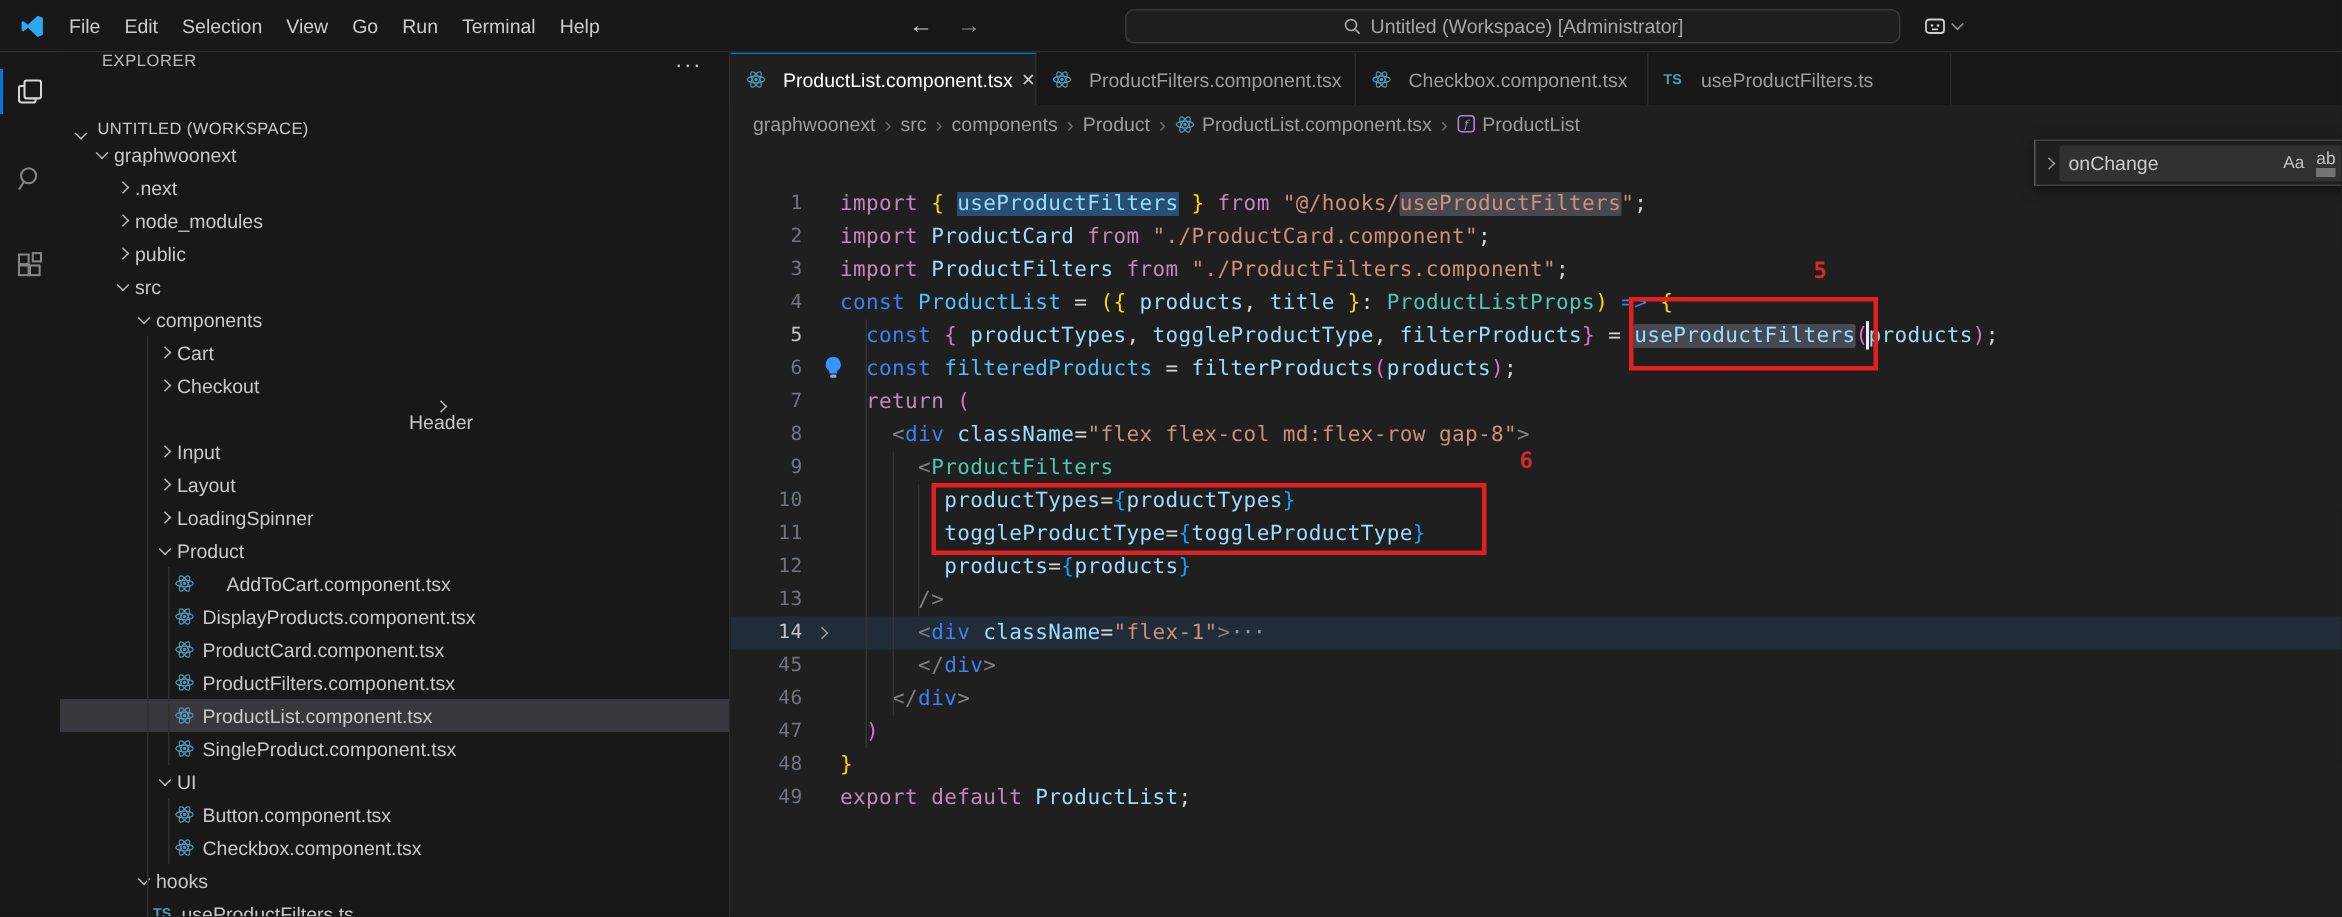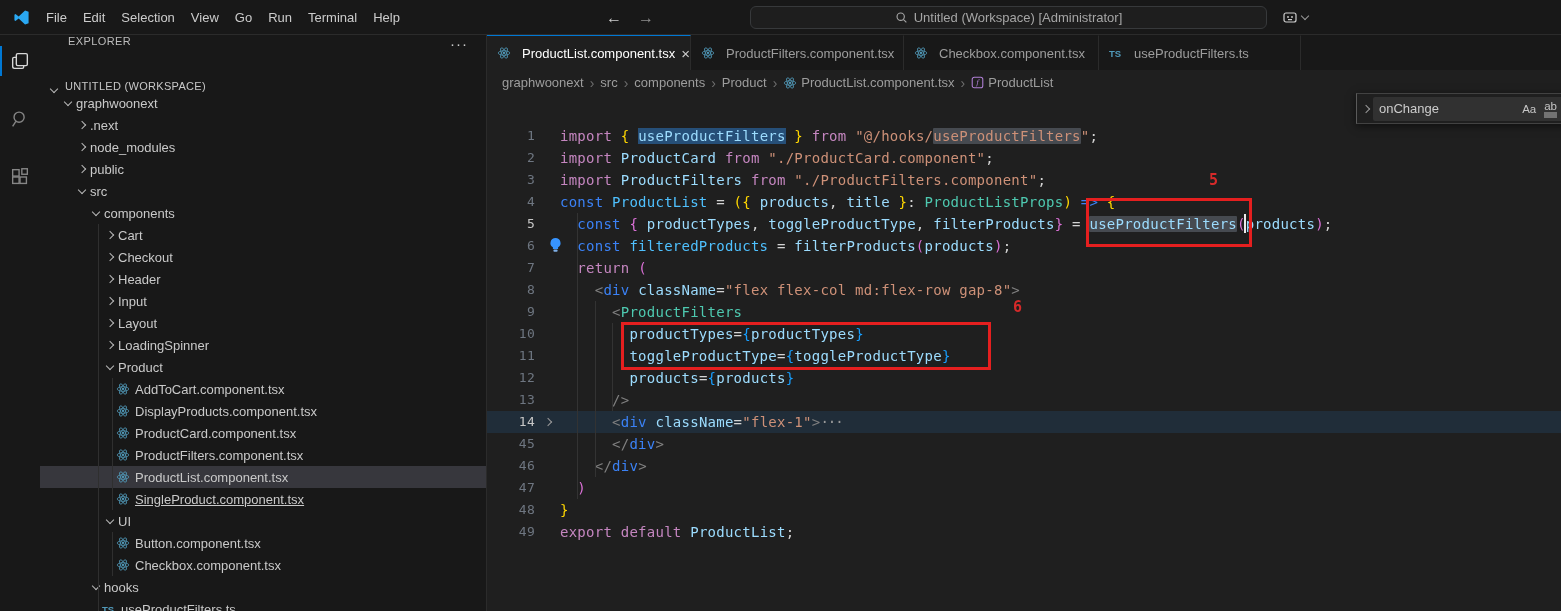--- a/index.html
+++ b/index.html
@@ -204,21 +204,21 @@
             <span class="chev right"></span>
           </span>
           <span>Cart</span>
         </div>
         <div class="trow" style="padding-left: 62px;">
           <span class="t-chev">
             <span class="chev right"></span>
           </span>
           <span>Checkout</span>
         </div>
-        <div class="trow" style="padding-left: 62px;">
+        <div class="trow" style="padding-left: 62px; flex-direction: column;">
           <span class="t-chev">
             <span class="chev right"></span>
           </span>
           <span>Header</span>
         </div>
         <div class="trow" style="padding-left: 62px;">
           <span class="t-chev">
             <span class="chev right"></span>
           </span>
           <span>Input</span>
@@ -234,86 +234,86 @@
             <span class="chev right"></span>
           </span>
           <span>LoadingSpinner</span>
         </div>
         <div class="trow" style="padding-left: 62px;">
           <span class="t-chev">
             <span class="chev"></span>
           </span>
           <span>Product</span>
         </div>
+        <div class="trow" style="padding-left: 76px; gap: 16px;">
+          <span class="t-icon">
+            <svg width="14" height="14" viewBox="0 0 16 16">
+              <g fill="none" stroke="#519aba" stroke-width="0.9">
+                <ellipse cx="8" cy="8" rx="6.6" ry="2.6"></ellipse>
+                <ellipse cx="8" cy="8" rx="6.6" ry="2.6" transform="rotate(60 8 8)"></ellipse>
+                <ellipse cx="8" cy="8" rx="6.6" ry="2.6" transform="rotate(120 8 8)"></ellipse>
+              </g>
+              <circle cx="8" cy="8" r="1.3" fill="#519aba"></circle>
+            </svg>
+          </span>
+          <span>AddToCart.component.tsx</span>
+        </div>
         <div class="trow" style="padding-left: 76px;">
           <span class="t-icon">
             <svg width="14" height="14" viewBox="0 0 16 16">
               <g fill="none" stroke="#519aba" stroke-width="0.9">
                 <ellipse cx="8" cy="8" rx="6.6" ry="2.6"></ellipse>
                 <ellipse cx="8" cy="8" rx="6.6" ry="2.6" transform="rotate(60 8 8)"></ellipse>
                 <ellipse cx="8" cy="8" rx="6.6" ry="2.6" transform="rotate(120 8 8)"></ellipse>
               </g>
               <circle cx="8" cy="8" r="1.3" fill="#519aba"></circle>
             </svg>
           </span>
-          <span>AddToCart.component.tsx</span>
+          <span>DisplayProducts.component.tsx</span>
         </div>
         <div class="trow" style="padding-left: 76px;">
           <span class="t-icon">
             <svg width="14" height="14" viewBox="0 0 16 16">
               <g fill="none" stroke="#519aba" stroke-width="0.9">
                 <ellipse cx="8" cy="8" rx="6.6" ry="2.6"></ellipse>
                 <ellipse cx="8" cy="8" rx="6.6" ry="2.6" transform="rotate(60 8 8)"></ellipse>
                 <ellipse cx="8" cy="8" rx="6.6" ry="2.6" transform="rotate(120 8 8)"></ellipse>
               </g>
               <circle cx="8" cy="8" r="1.3" fill="#519aba"></circle>
             </svg>
           </span>
-          <span>DisplayProducts.component.tsx</span>
+          <span>ProductCard.component.tsx</span>
         </div>
         <div class="trow" style="padding-left: 76px;">
           <span class="t-icon">
             <svg width="14" height="14" viewBox="0 0 16 16">
               <g fill="none" stroke="#519aba" stroke-width="0.9">
                 <ellipse cx="8" cy="8" rx="6.6" ry="2.6"></ellipse>
                 <ellipse cx="8" cy="8" rx="6.6" ry="2.6" transform="rotate(60 8 8)"></ellipse>
                 <ellipse cx="8" cy="8" rx="6.6" ry="2.6" transform="rotate(120 8 8)"></ellipse>
               </g>
               <circle cx="8" cy="8" r="1.3" fill="#519aba"></circle>
             </svg>
           </span>
-          <span>ProductCard.component.tsx</span>
+          <span>ProductFilters.component.tsx</span>
+        </div>
+        <div class="trow selected" style="padding-left: 76px;">
+          <span class="t-icon">
+            <svg width="14" height="14" viewBox="0 0 16 16">
+              <g fill="none" stroke="#519aba" stroke-width="0.9">
+                <ellipse cx="8" cy="8" rx="6.6" ry="2.6"></ellipse>
+                <ellipse cx="8" cy="8" rx="6.6" ry="2.6" transform="rotate(60 8 8)"></ellipse>
+                <ellipse cx="8" cy="8" rx="6.6" ry="2.6" transform="rotate(120 8 8)"></ellipse>
+              </g>
+              <circle cx="8" cy="8" r="1.3" fill="#519aba"></circle>
+            </svg>
+          </span>
+          <span>ProductList.component.tsx</span>
         </div>
         <div class="trow" style="padding-left: 76px;">
-          <span class="t-icon">
-            <svg width="14" height="14" viewBox="0 0 16 16">
-              <g fill="none" stroke="#519aba" stroke-width="0.9">
-                <ellipse cx="8" cy="8" rx="6.6" ry="2.6"></ellipse>
-                <ellipse cx="8" cy="8" rx="6.6" ry="2.6" transform="rotate(60 8 8)"></ellipse>
-                <ellipse cx="8" cy="8" rx="6.6" ry="2.6" transform="rotate(120 8 8)"></ellipse>
-              </g>
-              <circle cx="8" cy="8" r="1.3" fill="#519aba"></circle>
-            </svg>
-          </span>
-          <span>ProductFilters.component.tsx</span>
-        </div>
-        <div class="trow selected" style="padding-left: 76px;">
-          <span class="t-icon">
-            <svg width="14" height="14" viewBox="0 0 16 16">
-              <g fill="none" stroke="#519aba" stroke-width="0.9">
-                <ellipse cx="8" cy="8" rx="6.6" ry="2.6"></ellipse>
-                <ellipse cx="8" cy="8" rx="6.6" ry="2.6" transform="rotate(60 8 8)"></ellipse>
-                <ellipse cx="8" cy="8" rx="6.6" ry="2.6" transform="rotate(120 8 8)"></ellipse>
-              </g>
-              <circle cx="8" cy="8" r="1.3" fill="#519aba"></circle>
-            </svg>
-          </span>
-          <span>ProductList.component.tsx</span>
-        </div>
-        <div class="trow" style="padding-left: 76px; text-decoration: underline;">
           <span class="t-icon">
             <svg width="14" height="14" viewBox="0 0 16 16">
               <g fill="none" stroke="#519aba" stroke-width="0.9">
                 <ellipse cx="8" cy="8" rx="6.6" ry="2.6"></ellipse>
                 <ellipse cx="8" cy="8" rx="6.6" ry="2.6" transform="rotate(60 8 8)"></ellipse>
                 <ellipse cx="8" cy="8" rx="6.6" ry="2.6" transform="rotate(120 8 8)"></ellipse>
               </g>
               <circle cx="8" cy="8" r="1.3" fill="#519aba"></circle>
             </svg>
           </span>

